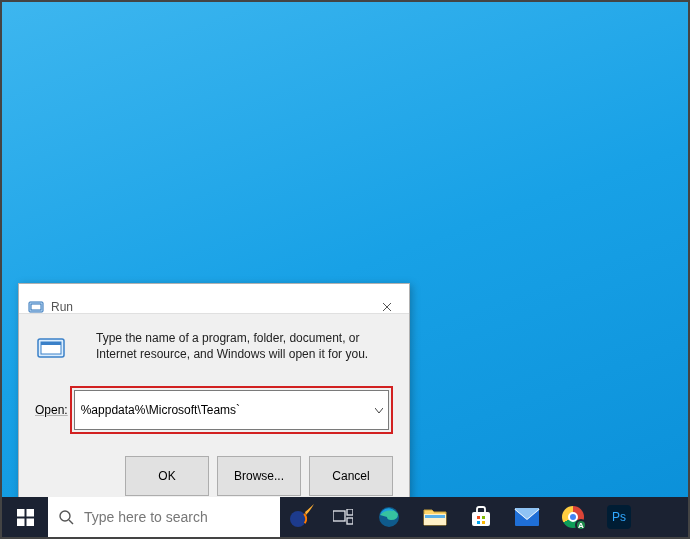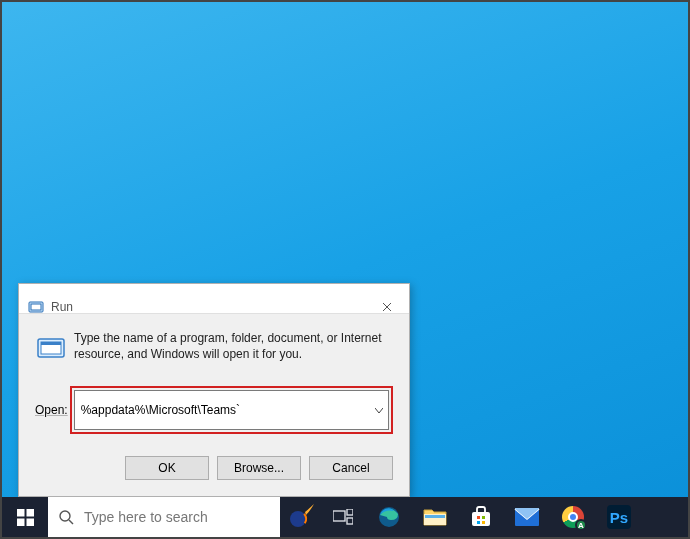--- a/index.html
+++ b/index.html
@@ -28,21 +28,21 @@
     border-bottom: 1px solid #e0e0e0;
   }
   .titlebar .icon-slot { width: 18px; height: 18px; display:flex; align-items:center; justify-content:center; }
   .titlebar .title { font-size: 12px; color: #555; margin-left: 6px; flex: 1; }
   .titlebar .close {
     width: 44px; height: 30px;
     display: flex; align-items: center; justify-content: center;
     color: #555; cursor: default;
   }
   .dialog-body { padding: 16px 16px 8px 16px; }
-  .msg-row { display: flex; gap: 5px; align-items:flex-start; }
+  .msg-row { display: flex; gap: 27px; align-items:flex-start; }
   .run-icon-big {
     width: 34px; height: 34px; flex-shrink: 0; margin-top: 2px;
     display:flex; align-items:center; justify-content:center;
   }
   .msg-text { font-size: 12px; color: #222; line-height: 1.35; }
   .open-row {
     display: flex; align-items: center; gap: 2px;
     margin-top: 20px;
   }
   .open-label { font-size: 12px; text-decoration: underline; text-decoration-color: rgba(0,0,0,0.25); }
@@ -60,21 +60,21 @@
   .combo input {
     flex: 1; border: none; outline: none; font-size: 12px; padding: 0 6px;
     background: transparent;
   }
   .combo .chev { width: 18px; text-align: center; color: #444; font-size: 10px; }
   .button-row {
     display: flex; justify-content: flex-end; gap: 8px;
     padding: 14px 16px 16px 16px;
   }
   .btn {
-    min-width: 84px; height: 24px;
+    min-width: 84px; height: 40px;
     background: #e1e1e1;
     border: 1px solid #adadad;
     font-size: 12px;
     cursor: default;
     display:flex; align-items:center; justify-content:center;
   }
 
   
   .taskbar {
     position: absolute; left: 0; right: 0; bottom: 0;
@@ -227,18 +227,18 @@
           <path d="M1 2 L13 12 L25 2 L25 1 L1 1 Z" fill="#8fc3f4"></path>
         </svg>
       </div>
       <div class="tb-item">
         <div class="circle-ic" style="background: conic-gradient(#db4437 0 120deg, #0f9d58 120deg 240deg, #ffcd40 240deg 360deg); position:relative;">
           <div style="position:absolute; width:10px; height:10px; border-radius:50%; background:#4285f4; border:2px solid #fff;"></div>
           <div style="position:absolute; right:-3px; bottom:-3px; width:12px; height:12px; border-radius:50%; background:#1f8a4c; border:2px solid #1b2232; display:flex;align-items:center;justify-content:center; font-size:8px; color:#fff;">A</div>
         </div>
       </div>
       <div class="tb-item">
-        <div style="width:24px;height:24px;background:#001d34;border-radius:4px;display:flex;align-items:center;justify-content:center;color:#31a8ff;font-size:15px;font-weight:bold;">Ps</div>
+        <div style="width:24px;height:24px;background:#001d34;border-radius:4px;display:flex;align-items:center;justify-content:center;color:#31a8ff;font-size:12px;font-weight:normal;">Ps</div>
       </div>
     </div>
   </div>
 
 </div>
 
 </body></html>

